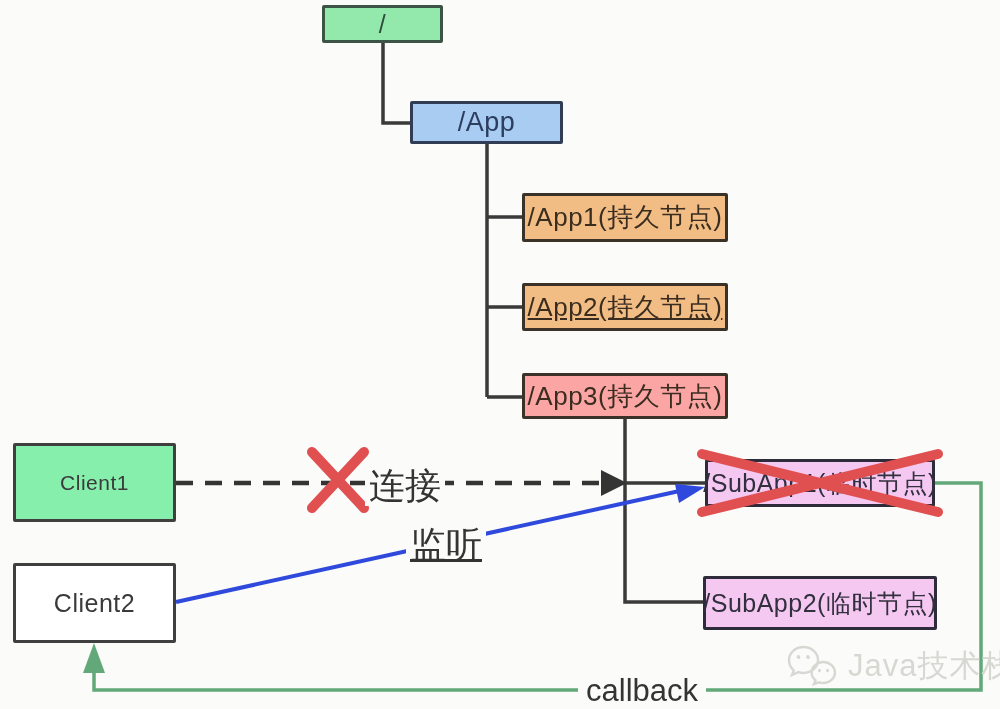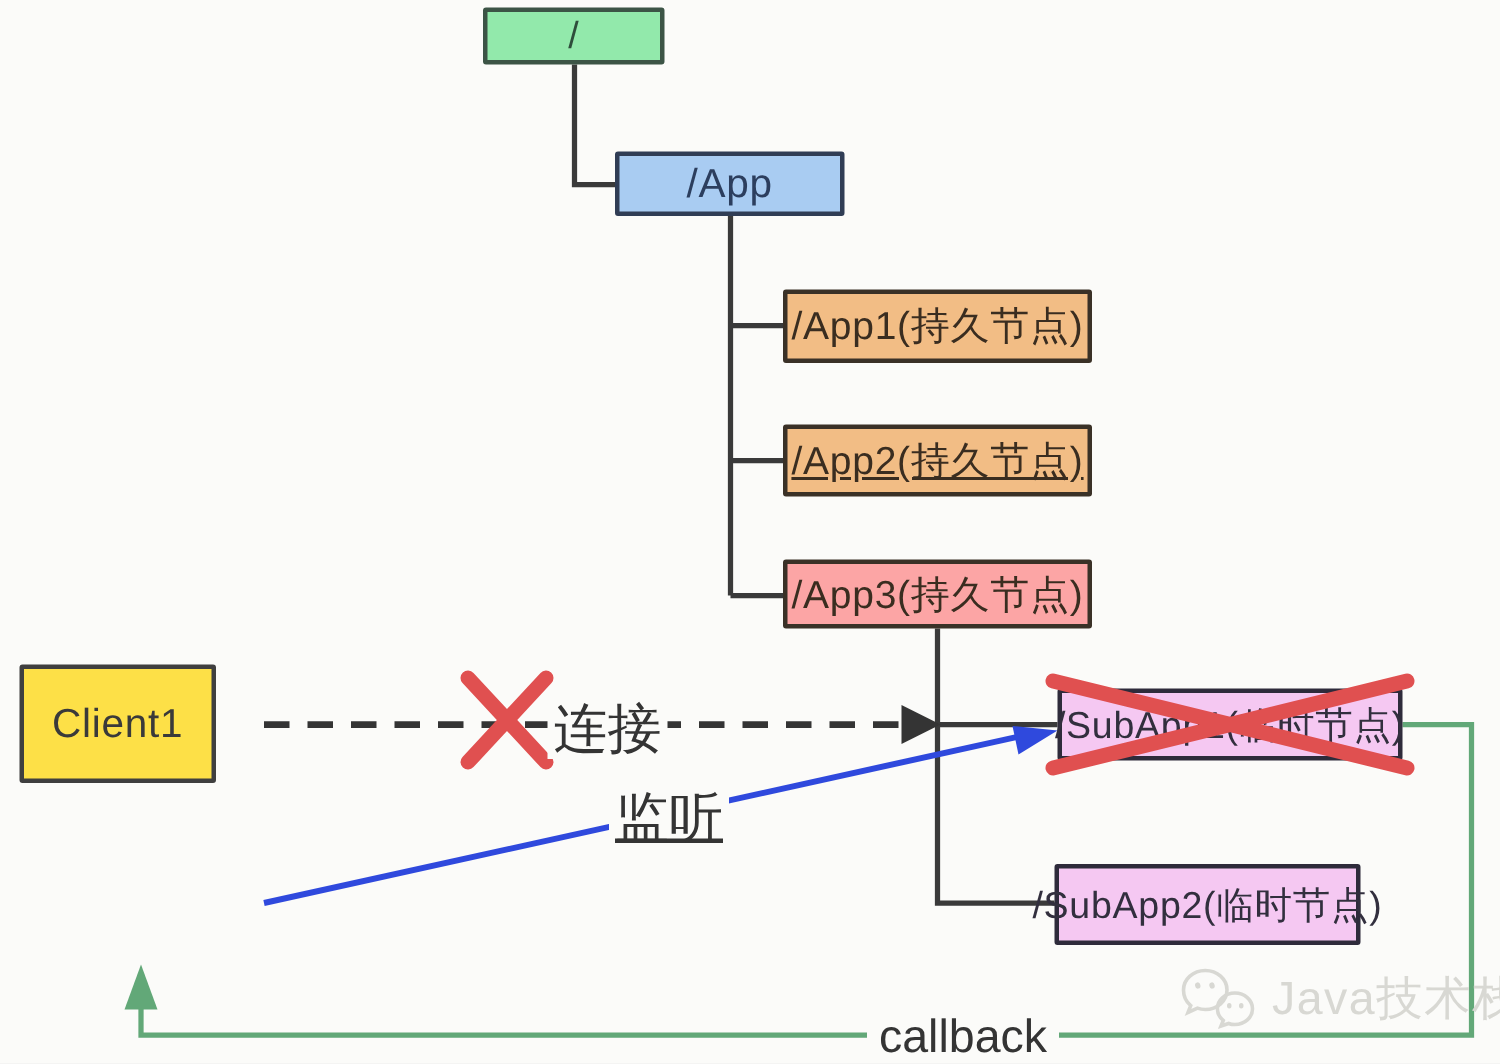--- a/index.html
+++ b/index.html
@@ -66,28 +66,31 @@
   </div>
 
   <div class="node" style="left: 522px; top: 373px; width: 206px; height: 46px; font-size: 26px; background-color: #fca5a5; border-color: rgb(58, 49, 39); color: rgb(58, 45, 32);">
     <span>/App3(持久节点)</span>
   </div>
 
   <div class="node" style="left: 705px; top: 459px; width: 230px; height: 48px; font-size: 25px; background-color: rgb(245, 200, 242); border-color: rgb(46, 43, 59); color: rgb(50, 47, 62);">
     <span>/SubApp1(临时节点)</span>
   </div>
 
-  <div class="node" style="left: 703px; top: 576px; width: 204px; height: 54px; font-size: 25px; background-color: rgb(245, 200, 242); border-color: rgb(46, 43, 59); color: rgb(50, 47, 62);">
+  <div class="node" style="left: 703px; top: 576px; width: 234px; height: 54px; font-size: 25px; background-color: rgb(245, 200, 242); border-color: rgb(46, 43, 59); color: rgb(50, 47, 62);">
     <span>/SubApp2(临时节点)</span>
   </div>
 
-  <div class="node" style="left: 13px; top: 443px; width: 131px; height: 79px; font-size: 27px; background-color: #fde047; border-color: rgb(63, 63, 63); color: rgb(58, 58, 58);">
+  <div class="node" style="left: 13px; top: 443px; width: 163px; height: 79px; font-size: 21px; background-color: #86efac; border-color: rgb(63, 63, 63); color: rgb(58, 58, 58);">
     <span>Client1</span>
   </div>
 
+  <div class="node" style="left: 13px; top: 563px; width: 163px; height: 80px; font-size: 25px; background-color: rgb(255, 255, 255); border-color: rgb(63, 63, 63); color: rgb(58, 58, 58);">
+    <span>Client2</span>
+  </div>
 
   <div class="edge-label" style="left:365px;top:466px;">连接</div>
   <div class="edge-label" style="left:406px;top:525px;text-decoration:underline;">监听</div>
   <div class="edge-label" style="left:578px;top:674px;font-size:31px;padding:0 8px;">callback</div>
 
   <div id="watermark" style="color: rgb(216, 216, 211);">
     <svg width="54" height="44" viewBox="0 0 54 44">
       <g fill="none" stroke="#d8d8d3" stroke-width="2.4">
         <path d="M32 16c0 7.2-6.5 13-14.5 13-1.8 0-3.6-.3-5.2-.9L6 31l1.8-4.6C4.9 24 3 20.7 3 16 3 8.8 9.5 3 17.5 3S32 8.8 32 16Z"></path>
         <path d="M49 28.5c0 5.8-5.2 10.5-11.7 10.5-1.5 0-2.9-.2-4.2-.7L28 40l1.5-3.7c-2.3-1.9-3.9-4.7-3.9-7.8 0-5.8 5.3-10.5 11.7-10.5S49 22.7 49 28.5Z"></path>

